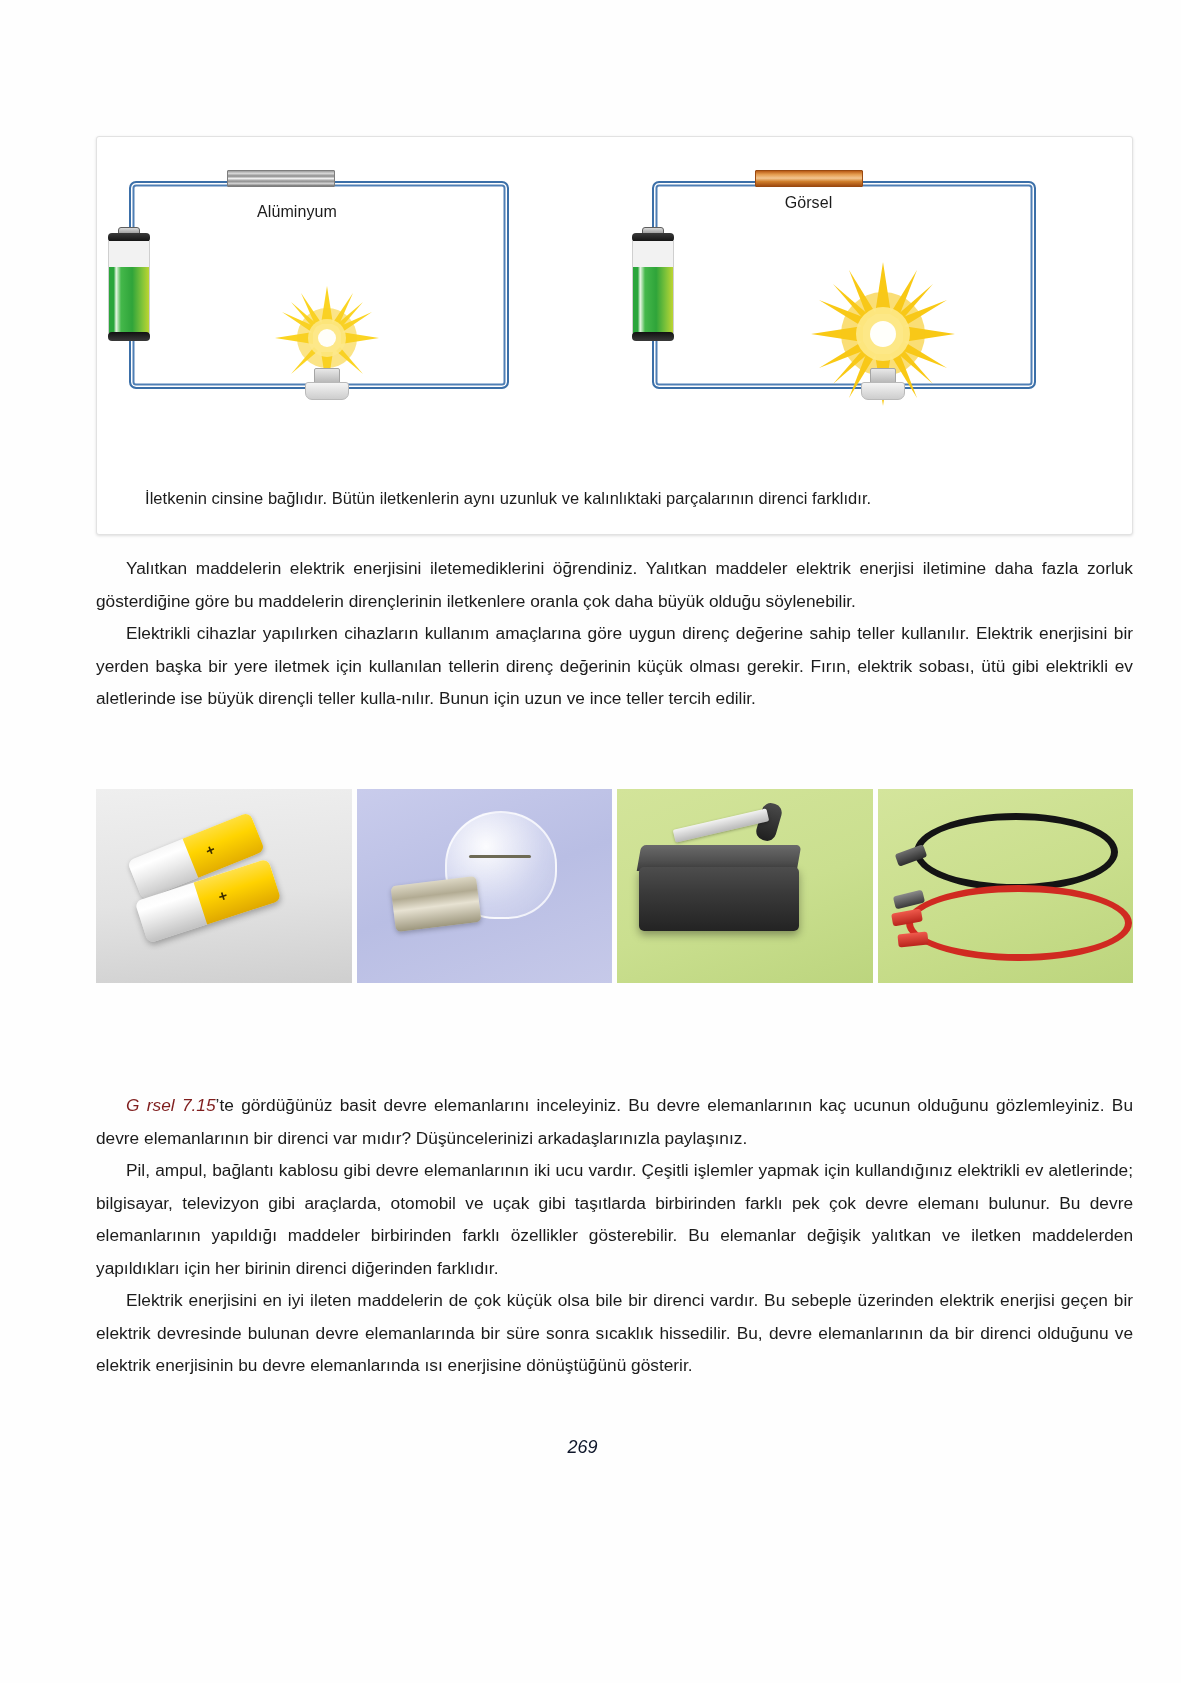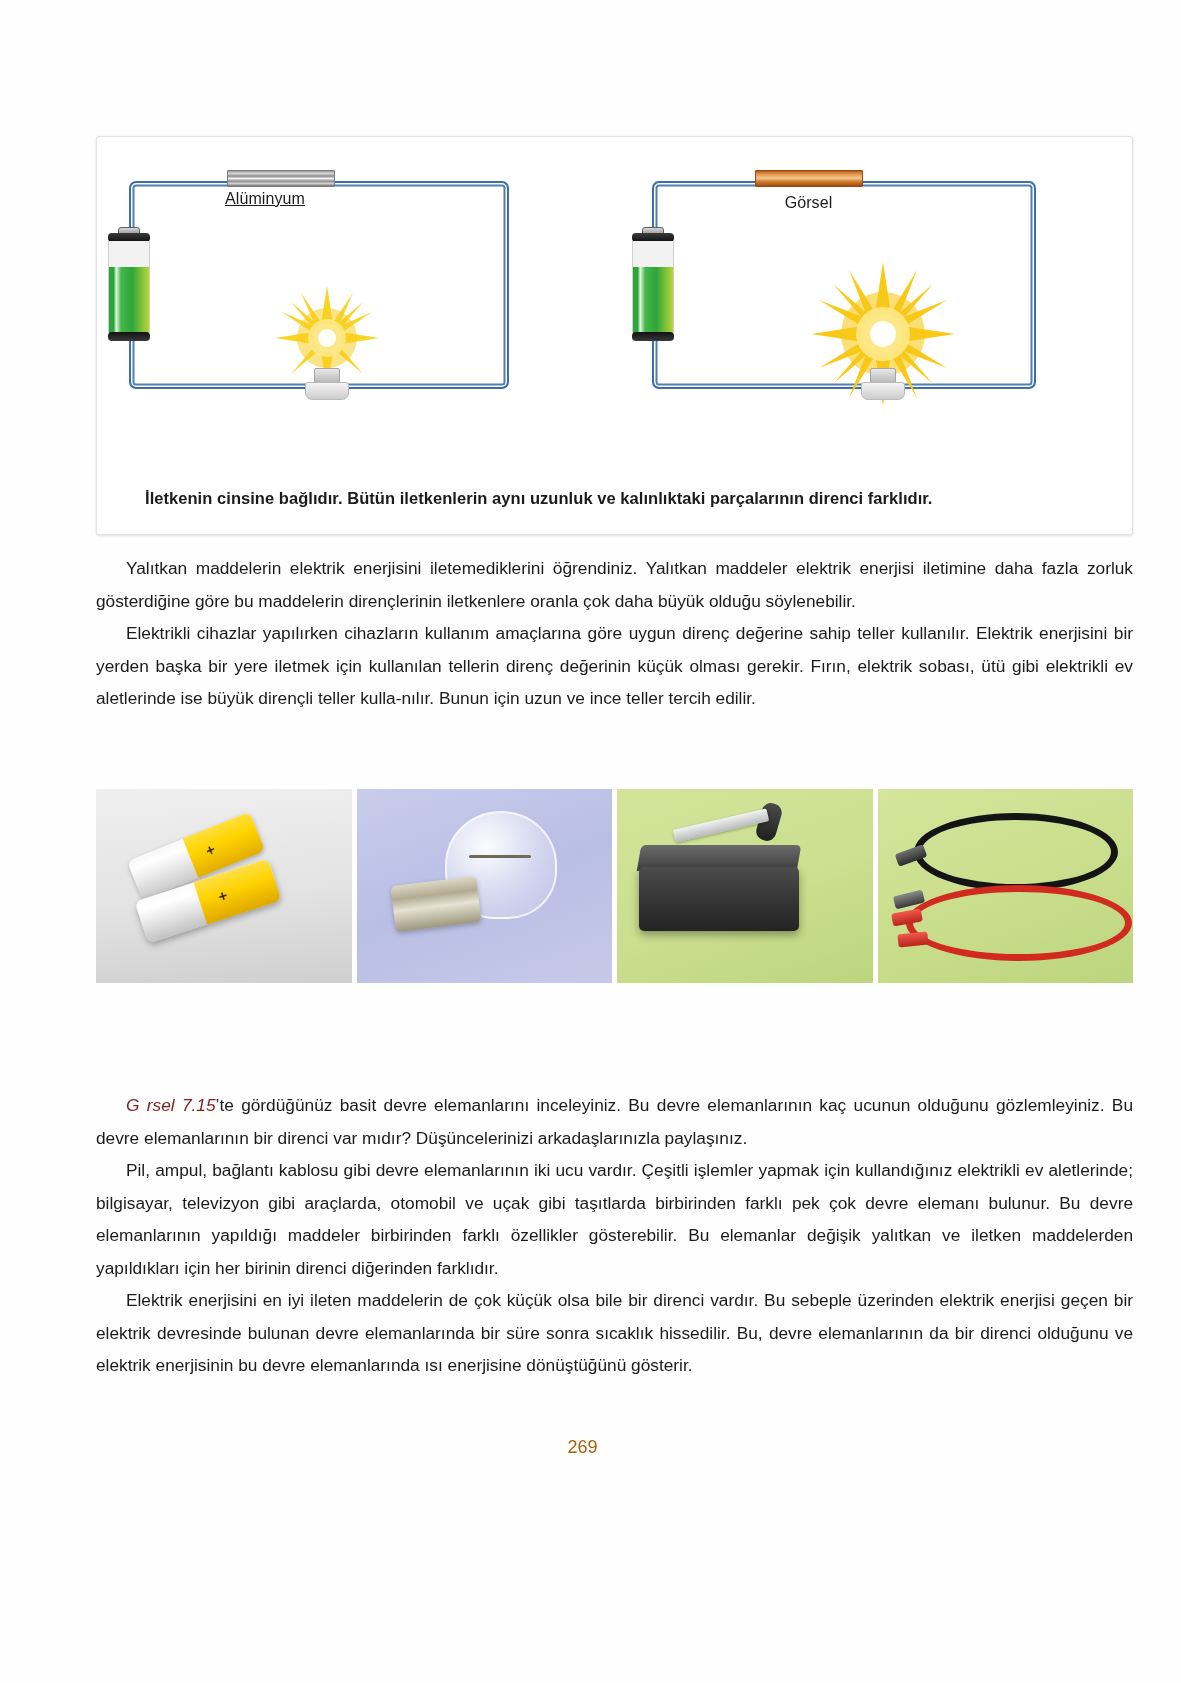--- a/index.html
+++ b/index.html
@@ -58,21 +58,21 @@
     background:linear-gradient(180deg,#b85a16 0%,#e39a4c 22%,#f3c691 48%,#d07f2c 70%,#a04b10 100%);
     border:1px solid #9a4a10;
     box-sizing:border-box;
   }
   .bar-label{
     position:absolute;
     font-size:16px;color:#1c1c1c;
     letter-spacing:.1px;
     white-space:nowrap;
   }
-  .bar-label.alu{left:128px;top:53px;width:112px;text-align:left;text-decoration:underline;}
+  .bar-label.alu{left:128px;top:66px;width:112px;text-align:right;}
   .bar-label.cu{left:138px;top:57px;width:112px;text-align:center;}
 
   
   .battery{position:absolute;width:42px;height:108px;}
   .battery.l{left:11px;top:96px;}
   .battery.r{left:17px;top:96px;}
   .bat-cap{
     position:absolute;left:10px;top:-6px;width:22px;height:9px;
     background:linear-gradient(180deg,#d9d9d9,#8d8d8d);
     border-radius:3px 3px 0 0;border:1px solid #5d5d5d;box-sizing:border-box;
@@ -115,21 +115,20 @@
     border-radius:2px;border:1px solid #a5a5a5;box-sizing:border-box;
   }
   .glow{position:absolute;left:50%;transform:translateX(-50%);}
   .glow svg{display:block;}
 
   
   .box-caption{
     position:absolute;left:48px;bottom:26px;right:30px;
     font-size:16.5px;color:#1b1b1b;
     letter-spacing:.05px;
-    font-weight:bold;
   }
 
   
   .body-text{
     position:absolute;
     left:96px;width:1037px;
     font-size:17.3px;
     line-height:32.5px;
     color:#1b1b1b;
     text-align:justify;
@@ -239,21 +238,21 @@
   .clip.r2{left:20px;top:144px;background:linear-gradient(180deg,#ef5a4c,#b9241c);transform:rotate(-6deg);}
 
   .figure-caption{
     position:absolute;left:96px;top:1050px;width:1037px;
     text-align:center;
     font-size:15.5px;font-style:italic;color:#2f5fa8;
   }
 
   .page-number{
     position:absolute;left:0;width:1165px;top:1437px;
-    text-align:center;font-size:18px;color:#a16207;
+    text-align:center;font-size:18px;color:#0f172a;font-style:italic;
   }
 </style>
 </head>
 <body>
 
 <div class="page">
 
   <div class="diagram-box">
 
     <div class="circuit left">

